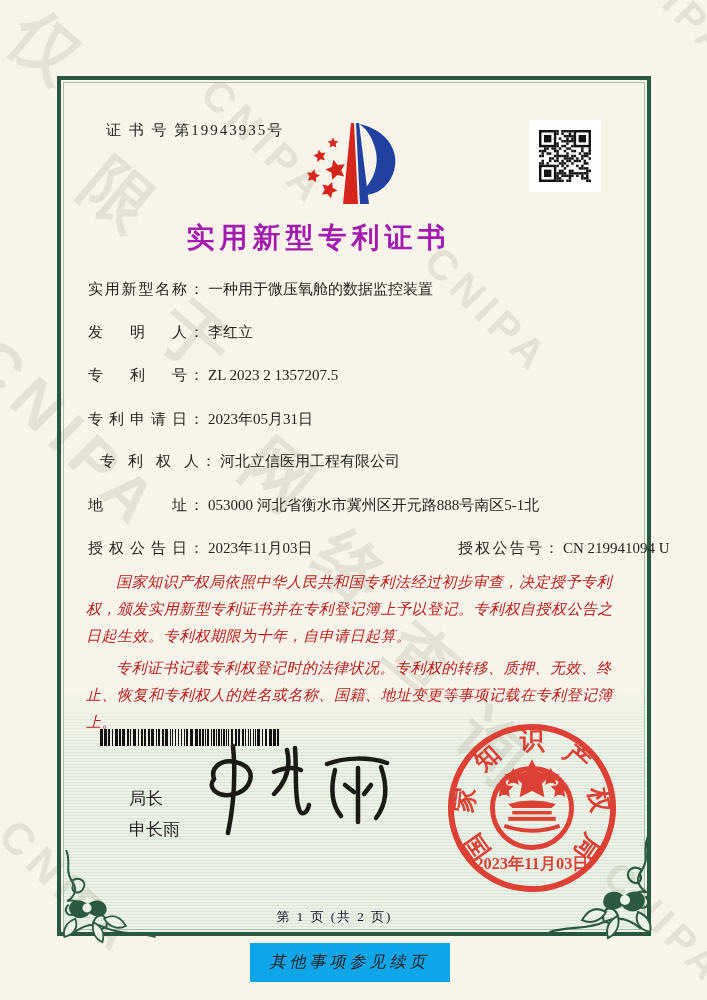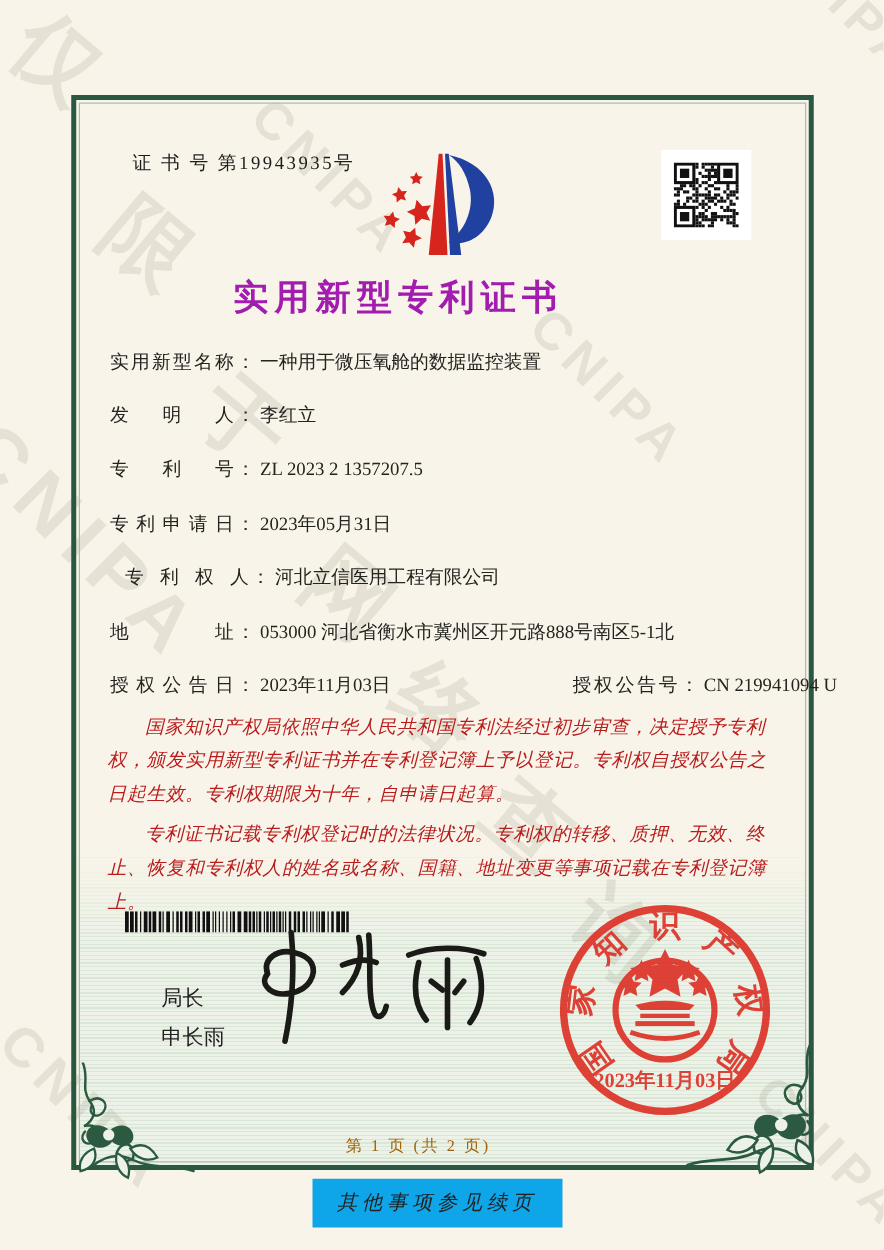--- a/index.html
+++ b/index.html
@@ -45,21 +45,21 @@
   
   .barcode{position:absolute; left:100px; top:729px; z-index:5;}
   .signer{position:absolute; left:95px; top:783px; z-index:5;
           font-family:"Liberation Sans","DejaVu Sans",sans-serif; font-size:17px; color:#222; line-height:31px;margin-left:34px;}
   .signature{position:absolute; left:190px; top:737px; z-index:5;}
   .seal{position:absolute; left:443px; top:719px; z-index:6; opacity:0.92;}
   .ornament{position:absolute; z-index:5;}
   .orn-r{left:548px; top:836px;}
   .orn-l{left:50px; top:850px; transform:scaleX(-1);}
   .page-no{position:absolute; left:0; top:908px; width:669px; text-align:center;
-           font-size:13px; letter-spacing:2px; z-index:6; color:#a16207;}
+           font-size:13px; letter-spacing:2px; z-index:6; color:#0f172a;}
   .note-box{position:absolute; left:50%; transform:translateX(-52%); top:943px; z-index:6;
             background:#0ea5e9; padding:9px 20px; white-space:nowrap;}
   .note-box span{font-style:italic; font-size:16px; letter-spacing:4px; color:#222;}
 </style>
 </head>
 <body>
 
 <div class="page">
 
   <div class="band"></div>

